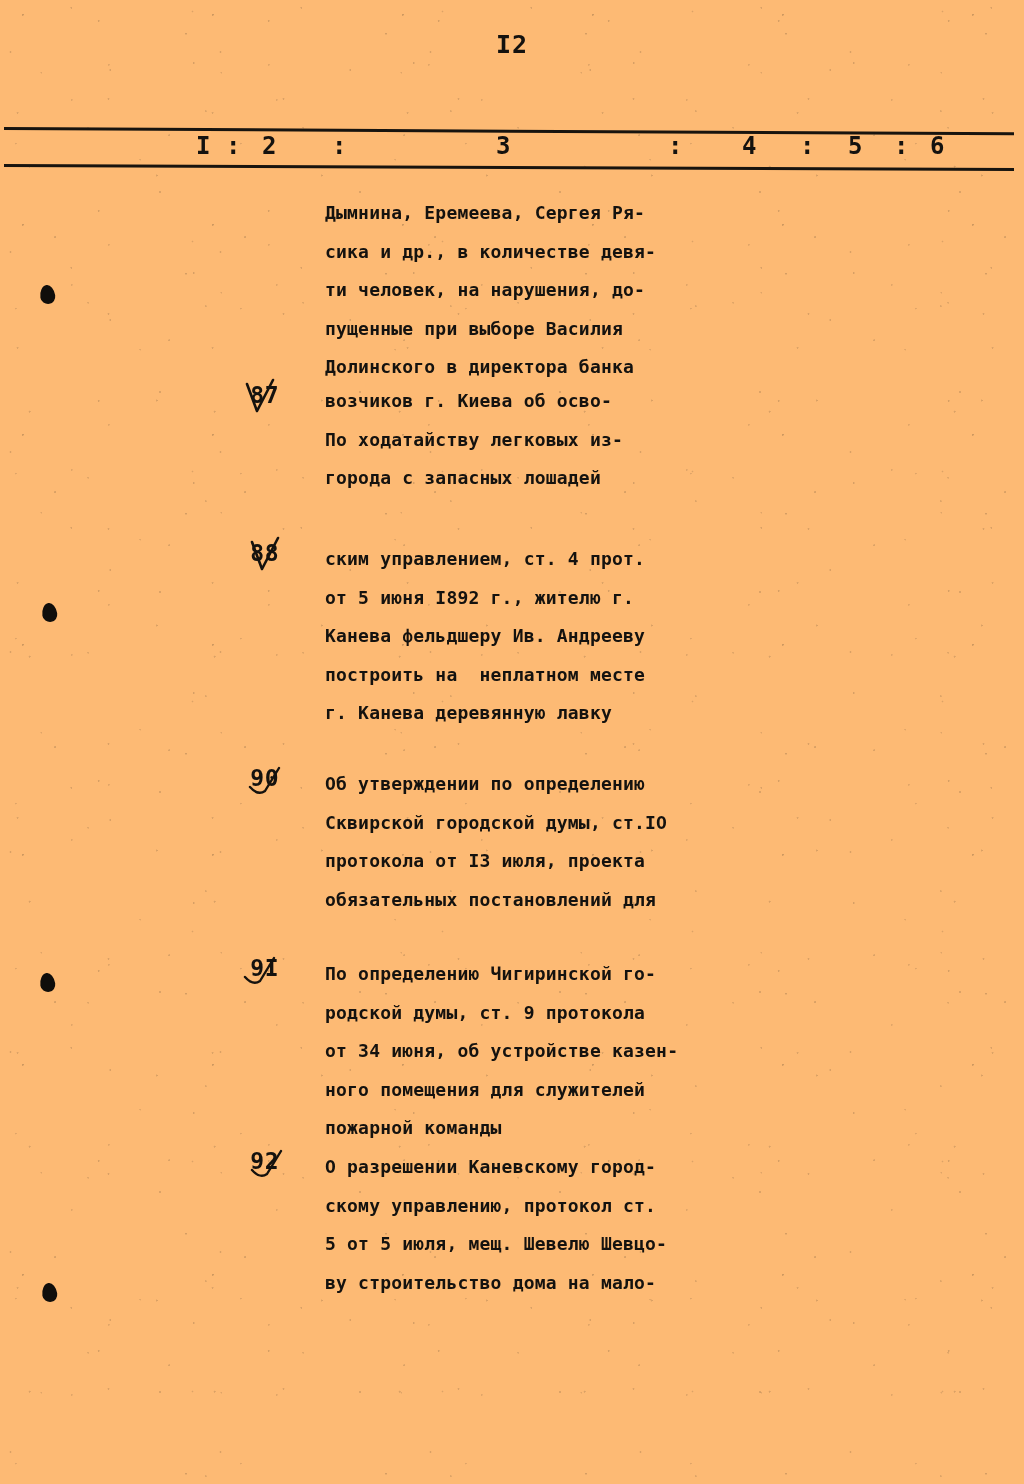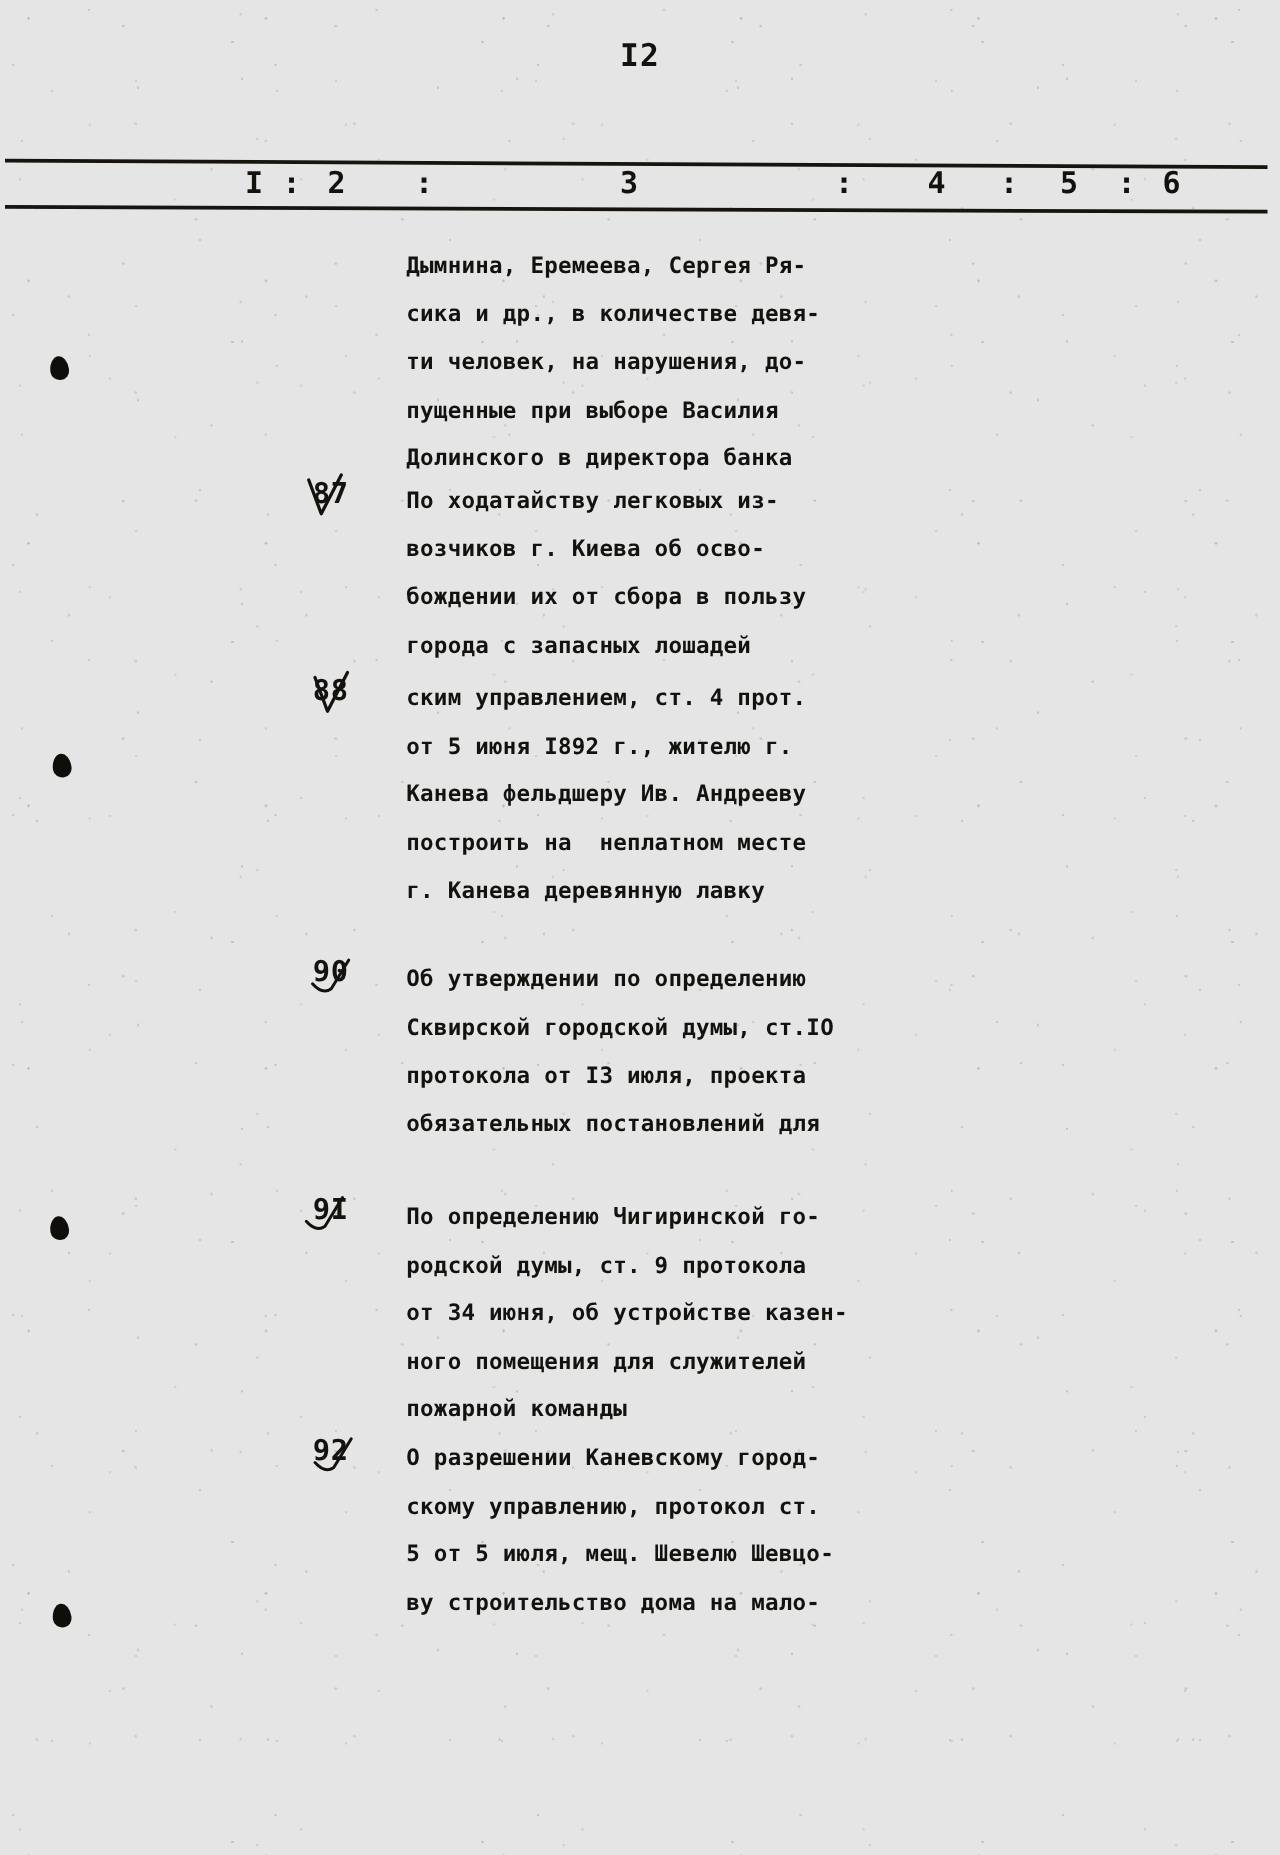--- a/index.html
+++ b/index.html
@@ -5,21 +5,21 @@
   html, body {
     margin: 0;
     padding: 0;
     background: #ffffff;
   }
 
   .page {
     position: relative;
     width: 1024px;
     height: 1484px;
-    background: #e5e5e5;
+    background: #fdba74;
     overflow: hidden;
     font-family: "DejaVu Sans Mono", "Liberation Mono", monospace;
     color: #14120f;
   }
 
   
   .grain {
     position: absolute;
     inset: 0;
     pointer-events: none;
@@ -186,21 +186,21 @@
       <div class="entry" style="top: 194px;">
         <div class="entry-body"><div>Дымнина, Еремеева, Сергея Ря-</div><div>сика и др., в количестве девя-</div><div>ти человек, на нарушения, до-</div><div>пущенные при выборе Василия</div><div>Долинского в директора банка</div></div>
       </div>
       <div class="entry" style="top: 382px;">
         <div class="entry-num">87</div>
         <div class="entry-check" style="left: 243px; top: -4px;">
           <svg width="40" height="40" viewBox="0 0 40 40">
             <path d="M4 6 L14 33 L30 2" fill="none" stroke="#15120e" stroke-width="2.6" stroke-linecap="round" stroke-linejoin="round"></path>
           </svg>
         </div>
-        <div class="entry-body"><div>По ходатайству легковых из-</div><div>возчиков г. Киева об осво-</div><div>бождении их от сбора в пользу</div><div>города с запасных лошадей</div></div>
+        <div class="entry-body"><div>возчиков г. Киева об осво-</div><div>По ходатайству легковых из-</div><div>города с запасных лошадей</div></div>
       </div>
       <div class="entry" style="top: 540px;">
         <div class="entry-num">88</div>
         <div class="entry-check" style="left: 248px; top: -4px;">
           <svg width="40" height="40" viewBox="0 0 40 40">
             <path d="M4 6 L14 33 L30 2" fill="none" stroke="#15120e" stroke-width="2.6" stroke-linecap="round" stroke-linejoin="round"></path>
           </svg>
         </div>
         <div class="entry-body"><div>ским управлением, ст. 4 прот.</div><div>от 5 июня I892 г., жителю г.</div><div>Канева фельдшеру Ив. Андрееву</div><div>построить на  неплатном месте</div><div>г. Канева деревянную лавку</div></div>
       </div>

